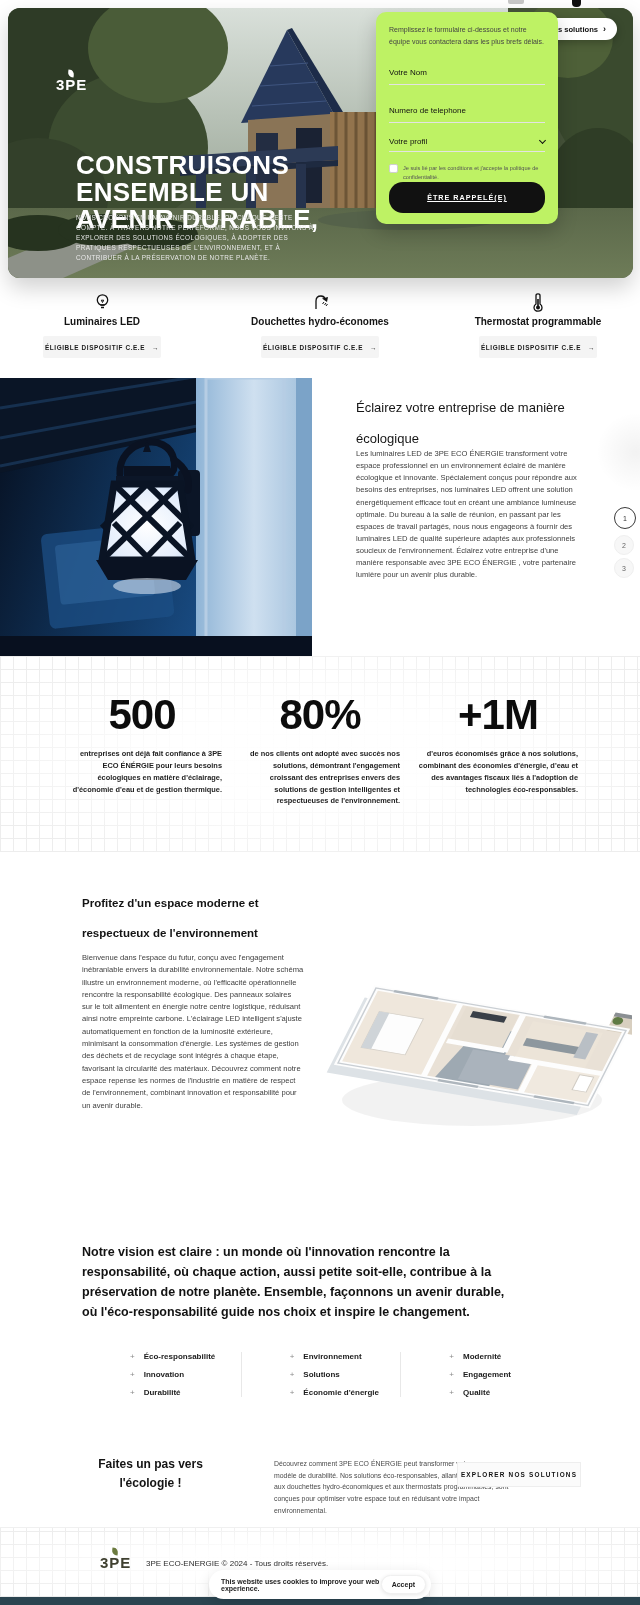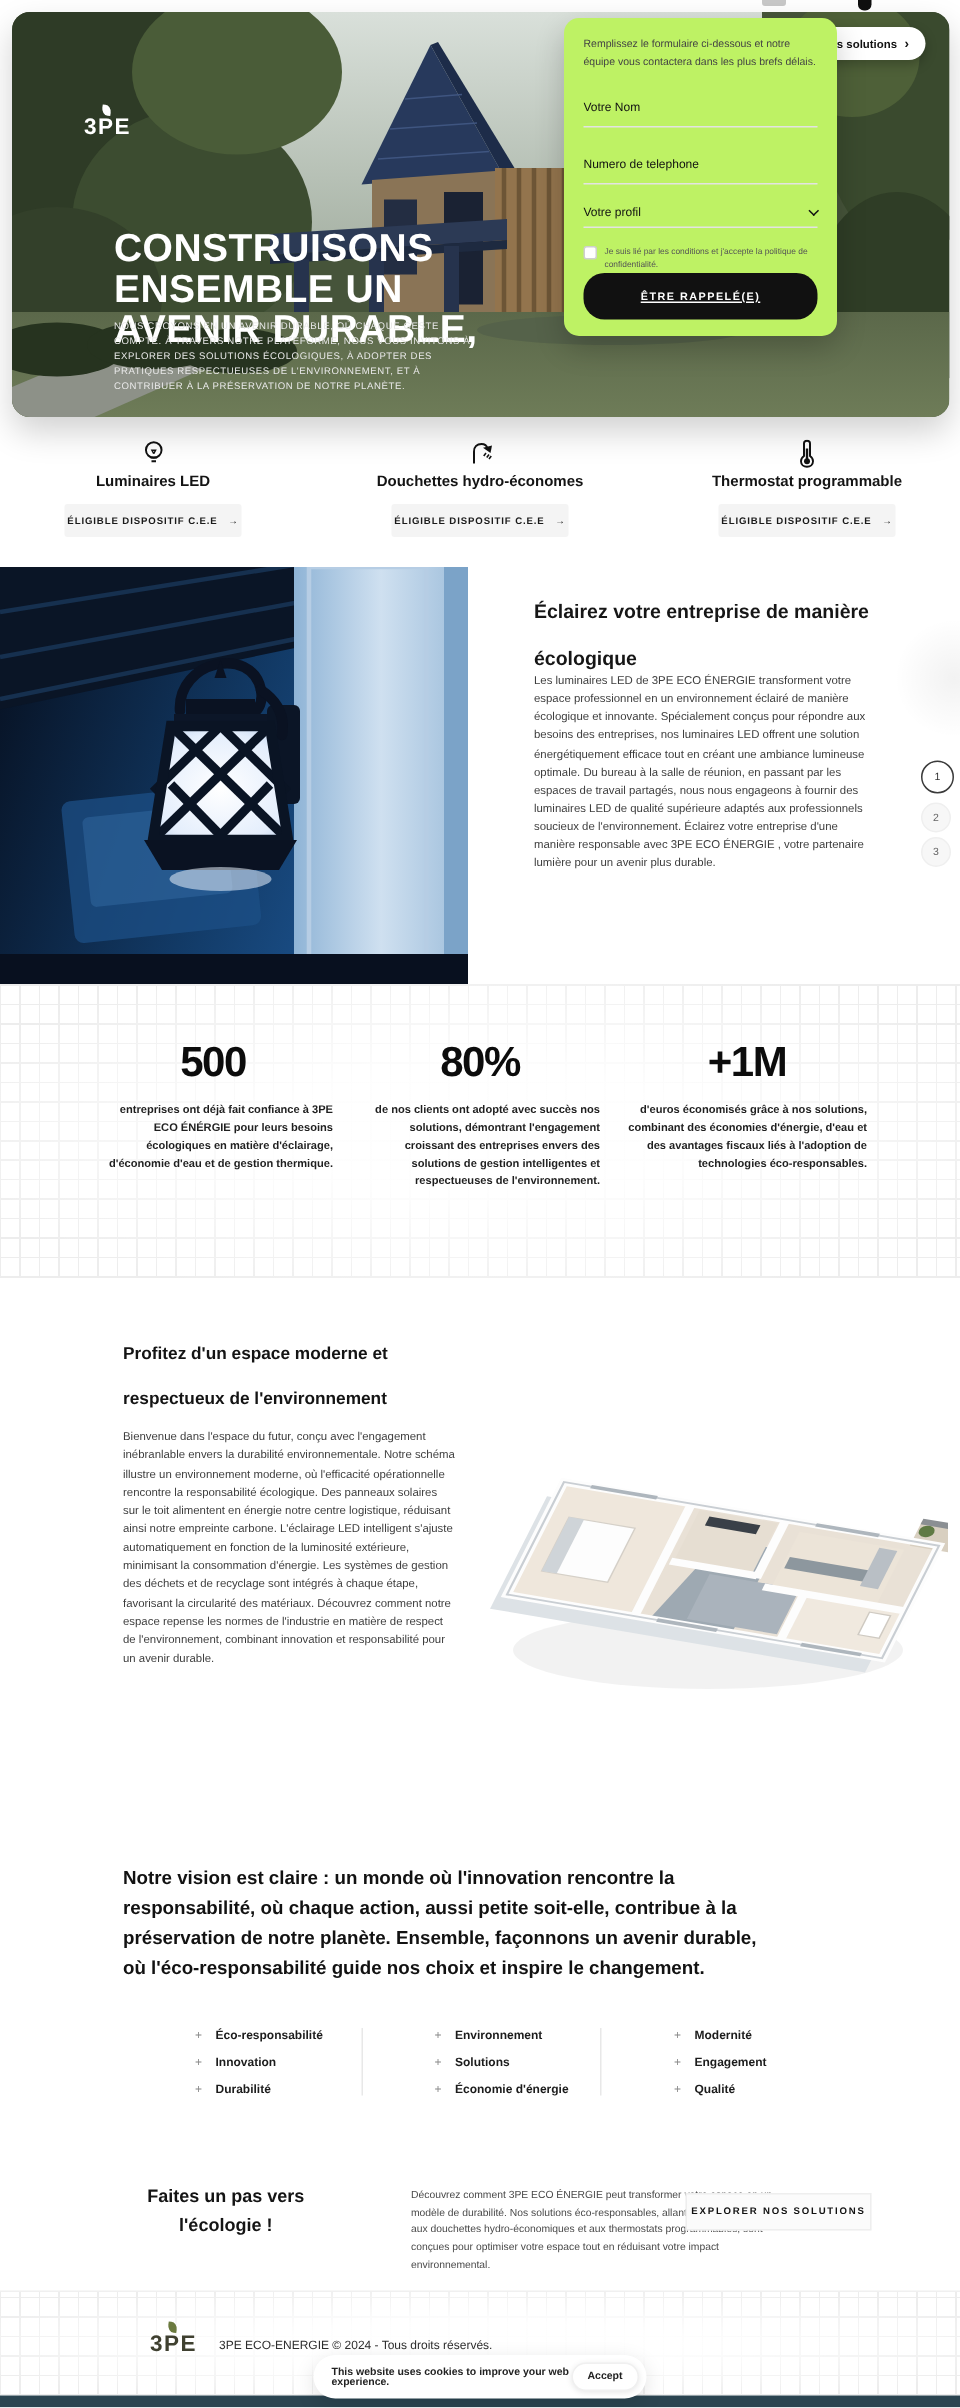--- a/index.html
+++ b/index.html
@@ -50,39 +50,39 @@
   .features { position:absolute; left:0; top:292px; width:640px; height:80px; display:flex; justify-content:center; gap:58px; }
   .feature { width:160px; display:flex; flex-direction:column; align-items:center; }
   .feature .ficon { height:20px; display:flex; align-items:flex-end; }
   .feature .ftitle { margin-top:4px; font-size:10px; font-weight:bold; color:#141414; }
   .cee-btn { margin-top:9px; width:118px; height:22px; background:#f4f4f4; border:none; border-radius:2px;
              font-size:6.4px; font-weight:bold; letter-spacing:.6px; color:#1a1a1a; cursor:pointer;
              display:flex; align-items:center; justify-content:center; gap:7px; font-family:"Liberation Sans", sans-serif; }
 
   
   #lantern { position:absolute; left:0; top:378px; width:312px; height:278px; overflow:hidden; }
-  .light-head { position:absolute; left:356px; top:392px; width:240px; font-size:13px; font-weight:bold;
+  .light-head { position:absolute; left:356px; top:392px; width:240px; font-size:13px; font-weight:normal;
                 color:#161616; line-height:31px; }
   .light-body { position:absolute; left:356px; top:448px; width:228px; font-size:7.6px; color:#3d3d3d; line-height:1.6; }
   .soft-arc { position:absolute; left:596px; top:412px; width:80px; height:80px; border-radius:50%;
               background:radial-gradient(circle, rgba(0,0,0,0.05), rgba(0,0,0,0) 70%); }
   .pag { position:absolute; left:614px; width:22px; height:22px; border-radius:50%; display:flex;
          align-items:center; justify-content:center; font-size:7px; color:#333; cursor:pointer; }
   .pag.active { border:1.2px solid #3a3a3a; background:#fff; }
   .pag.idle { width:20px; height:20px; background:#f7f7f7; border:1px solid #efefef; color:#666; }
 
   
   .grid-bg { background-image:
       radial-gradient(ellipse at center, rgba(255,255,255,.92) 30%, rgba(255,255,255,0) 85%),
       repeating-linear-gradient(0deg, #ededed 0, #ededed 1px, transparent 1px, transparent 13px),
       repeating-linear-gradient(90deg, #ededed 0, #ededed 1px, transparent 1px, transparent 13px); }
   #stats { position:absolute; left:0; top:656px; width:640px; height:196px; display:flex; justify-content:center;
            gap:18px; padding-top:38px; }
   .stat { width:160px; text-align:center; }
-  .stat .num { font-size:28px; font-weight:bold; letter-spacing:-1px; color:#0c0c0c; line-height:1; }
+  .stat .num { font-size:42px; font-weight:bold; letter-spacing:-1px; color:#0c0c0c; line-height:1; }
   .stat .desc { margin-top:12px; font-size:7.4px; color:#1f1f1f; line-height:1.6; font-weight:bold;text-align:right; }
 
   
   .space-head { position:absolute; left:82px; top:888px; width:260px; font-size:11.5px; font-weight:bold;
                 color:#141414; line-height:30px; }
   .space-body { position:absolute; left:82px; top:952px; width:222px; font-size:7.6px; color:#3d3d3d; line-height:1.62; }
   #floorplan { position:absolute; left:312px; top:930px; width:320px; height:230px; }
 
   
   .vision { position:absolute; left:82px; top:1242px; width:430px; font-size:12.5px; font-weight:bold;

